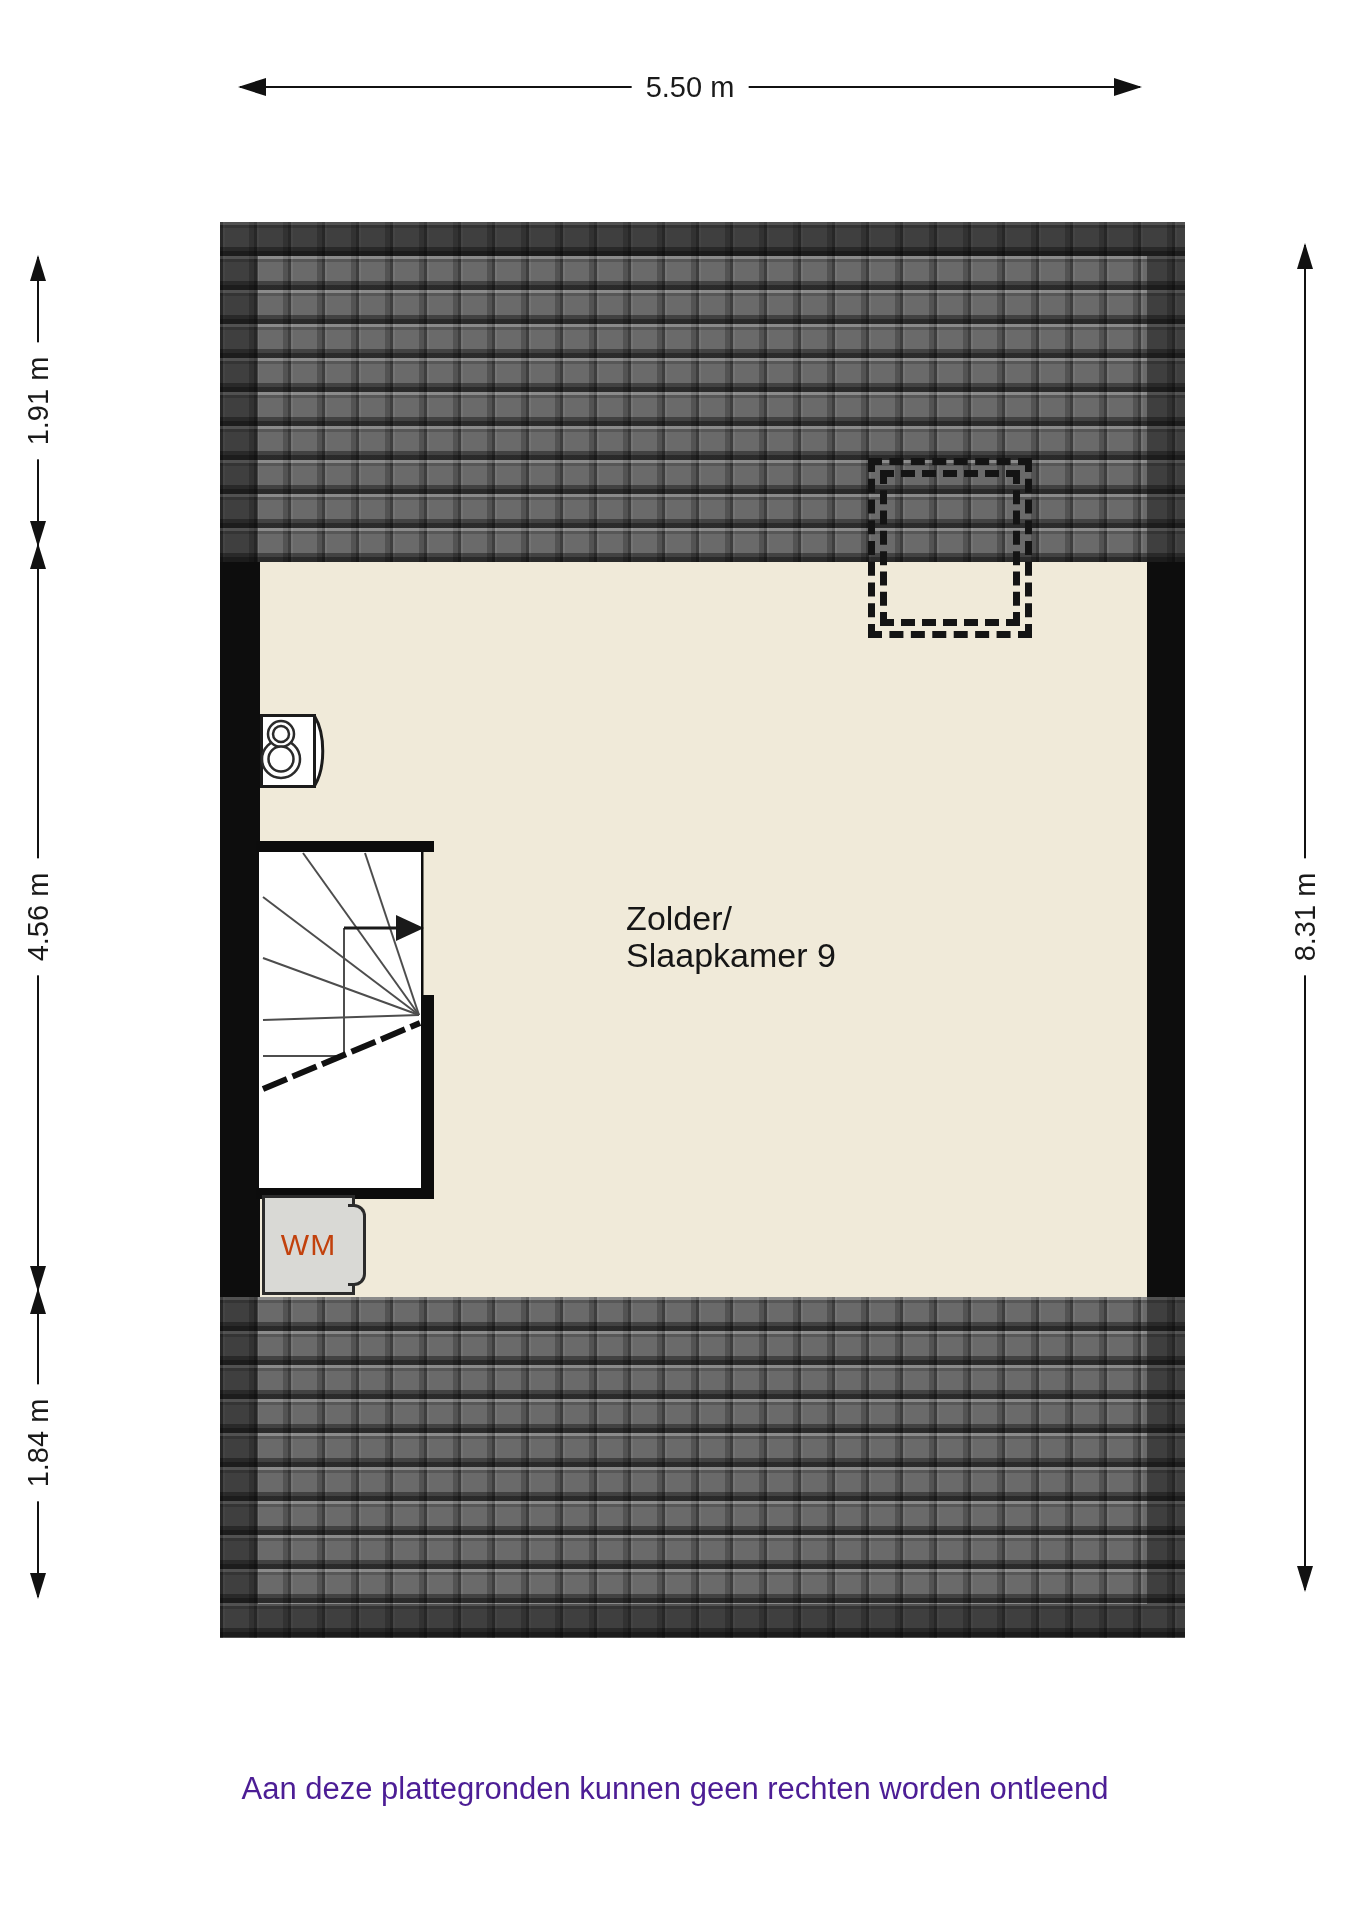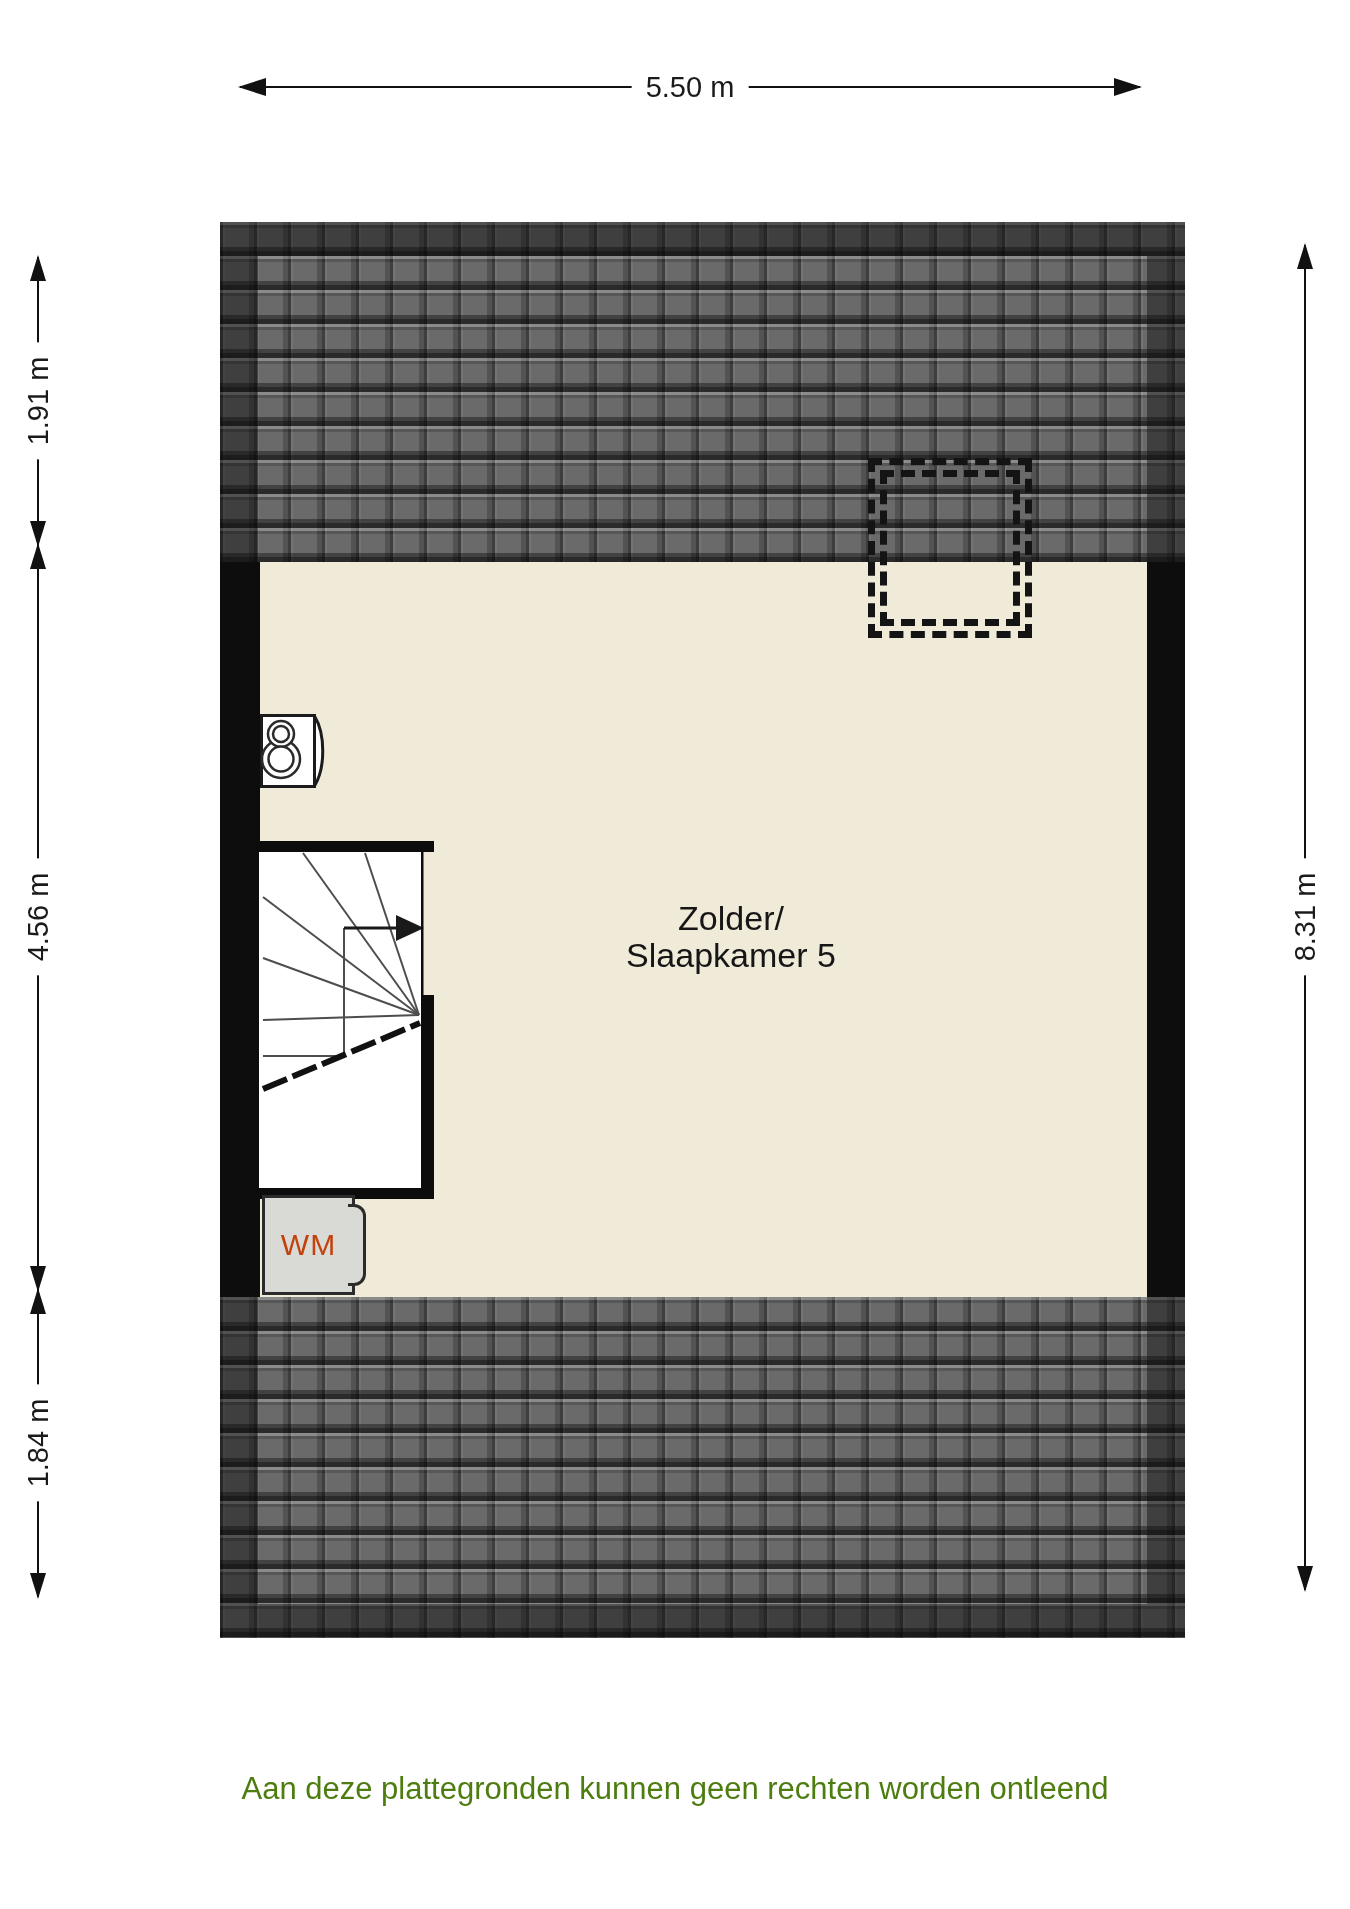--- a/index.html
+++ b/index.html
@@ -48,40 +48,40 @@
   .stairs{position:absolute;left:25px;top:603px;width:212px;height:400px;}
 
   
   .wm{position:absolute;left:42px;top:973px;width:93px;height:100px;background:#d9d9d5;
     border:3px solid #2b2b2b;box-sizing:border-box;display:flex;align-items:center;justify-content:center;
     font-size:30px;letter-spacing:1px;color:#c2410c;}
   .wm::after{content:'';position:absolute;right:-14px;top:6px;bottom:6px;width:15px;
     border:3px solid #2b2b2b;border-left:0;border-radius:0 12px 12px 0;background:#d9d9d5;}
 
   .room-label{position:absolute;left:511px;top:678px;transform:translateX(-50%);
-    text-align:center;font-size:34px;line-height:37px;white-space:nowrap;color:#161616;}
+    font-size:34px;line-height:37px;white-space:nowrap;color:#161616;}
 
   
   .dim-h{position:absolute;height:0;}
   .dim-h .hline{position:absolute;left:0;right:0;top:-1px;height:2px;background:#111;}
   .arr{position:absolute;width:0;height:0;}
   .arr-left{left:-2px;top:-9px;border-top:9px solid transparent;border-bottom:9px solid transparent;border-right:28px solid #111;}
   .arr-right{right:-2px;top:-9px;border-top:9px solid transparent;border-bottom:9px solid transparent;border-left:28px solid #111;}
   .dim-label{position:absolute;left:50%;top:0;transform:translate(-50%,-50%);
     background:#fff;padding:2px 14px;font-size:29px;white-space:nowrap;}
 
   .dim-v{position:absolute;width:2px;background:#111;}
   .arr-up{position:absolute;left:-7px;top:-2px;border-left:8px solid transparent;border-right:8px solid transparent;border-bottom:26px solid #111;}
   .arr-down{position:absolute;left:-7px;bottom:-2px;border-left:8px solid transparent;border-right:8px solid transparent;border-top:26px solid #111;}
   .vlabel{position:absolute;transform:translate(-50%,-50%) rotate(-90deg);
     background:#fff;padding:2px 14px;font-size:29px;white-space:nowrap;}
 
   
   .footer{position:absolute;left:0;right:0;top:1768px;text-align:center;
-    font-size:31px;line-height:41px;color:#4d7c0f;}
+    font-size:31px;line-height:41px;color:#4c1d95;}
 </style>
 </head>
 <body>
 
 <div class="page">
 
   <div class="dim-h" style="left:240px;top:87px;width:900px;">
     <div class="hline"></div>
     <div class="arr arr-left"></div>
     <div class="arr arr-right"></div>
@@ -164,21 +164,21 @@
         <rect x="421" y="852" width="2.5" height="143"></rect>
       </g>
     </svg>
 
     <div class="wm">
       <span>WM</span>
     </div>
 
     <div class="room-label">
       <div>Zolder/</div>
-      <div>Slaapkamer 5</div>
+      <div>Slaapkamer 9</div>
     </div>
 
   </div>
 
   <div class="footer">
     <div>Aan deze plattegronden kunnen geen rechten worden ontleend</div>
   </div>
 
 </div>
 

